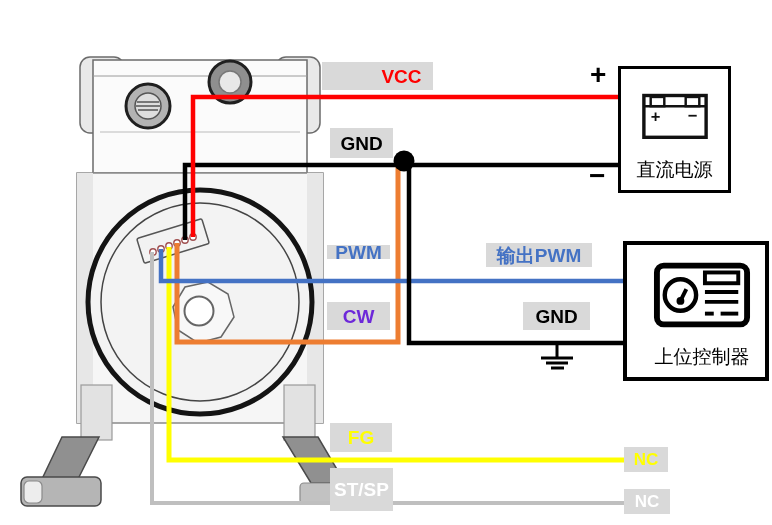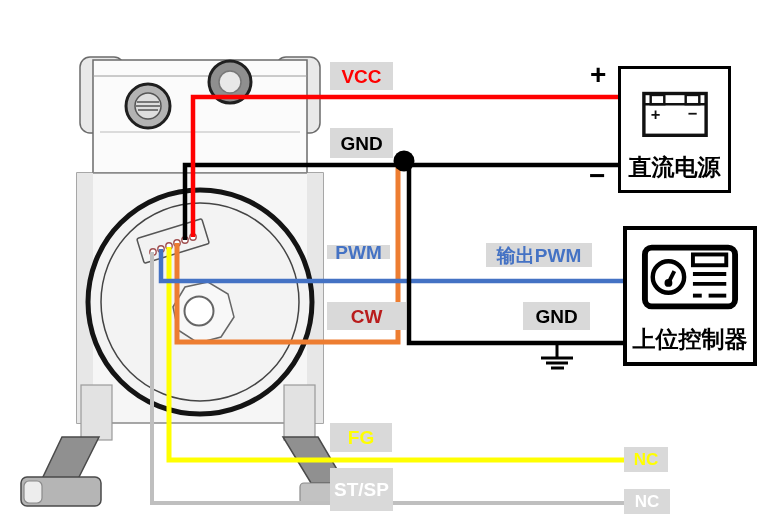--- a/index.html
+++ b/index.html
@@ -2,38 +2,38 @@
 <html><head>
 <meta charset="utf-8">
 <style>
   html,body{margin:0;padding:0;background:#fff;}
   .stage{position:relative;width:772px;height:525px;background:#ffffff;overflow:hidden;
          font-family:"Liberation Sans","DejaVu Sans",sans-serif;}
   .diagram-svg{position:absolute;left:0;top:0;width:772px;height:525px;}
   .page-title{position:absolute;left:13px;top:8px;font-size:21px;font-weight:bold;color:#7030A0;}
   .sig-label{position:absolute;background:#D9D9D9;font-weight:bold;font-size:19px;
              display:flex;align-items:center;justify-content:center;line-height:1;z-index:3;}
-  #lbl-vcc   {left:330px;top:62px; width:63px;height:28px;color:#FF0000;}
+  #lbl-vcc   {left:322px;top:62px; width:63px;height:28px;color:#FF0000;padding-left:48px;}
   #lbl-gnd   {left:330px;top:128px;width:63px;height:30px;color:#000000;}
   #lbl-pwm   {left:327px;top:245px;width:63px;height:14px;color:#4472C4;}
-  #lbl-cw    {left:327px;top:302px;width:79px;height:28px;color:#b91c1c;}
+  #lbl-cw    {left:327px;top:302px;width:63px;height:28px;color:#6d28d9;}
   #lbl-fg    {left:330px;top:423px;width:62px;height:29px;color:#FFFF00;text-align:center;}
   #lbl-stsp  {left:330px;top:468px;width:63px;height:43px;color:#FFFFFF;}
   #lbl-outpwm{left:486px;top:243px;width:106px;height:24px;color:#4472C4;}
   #lbl-gnd2  {left:523px;top:302px;width:67px;height:28px;color:#000000;}
   #lbl-nc1   {left:624px;top:447px;width:44px;height:25px;color:#FFFF00;font-size:17px;}
   #lbl-nc2   {left:624px;top:489px;width:46px;height:25px;color:#FFFFFF;font-size:17px;}
   .terminal-sign{position:absolute;font-size:28px;font-weight:bold;color:#000;z-index:3;line-height:1;}
   #plus-sign {left:590px;top:61px;}
   #minus-sign{left:589px;top:162px;}
   .component-box{position:absolute;background:#fff;border:3px solid #000;z-index:2;
                  display:flex;flex-direction:column;align-items:center;justify-content:flex-end;}
   #power-box{left:618px;top:66px;width:107px;height:121px;}
-  #controller-box{left:623px;top:226px;width:126px;height:132px;border-width:4px;}
-  .box-caption{font-size:23px;font-weight:bold;color:#000;margin-bottom:7px;white-space:nowrap;}
+  #controller-box{left:623px;top:241px;width:126px;height:132px;border-width:4px;padding-left:12px;}
+  .box-caption{font-size:19px;font-weight:normal;color:#000;margin-bottom:7px;white-space:nowrap;}
   .box-icon{flex:1;display:flex;align-items:center;justify-content:center;width:100%;}
 </style>
 </head>
 <body>
 
 <div class="stage">
 
 
   <svg class="diagram-svg" viewBox="0 0 772 525">
 

